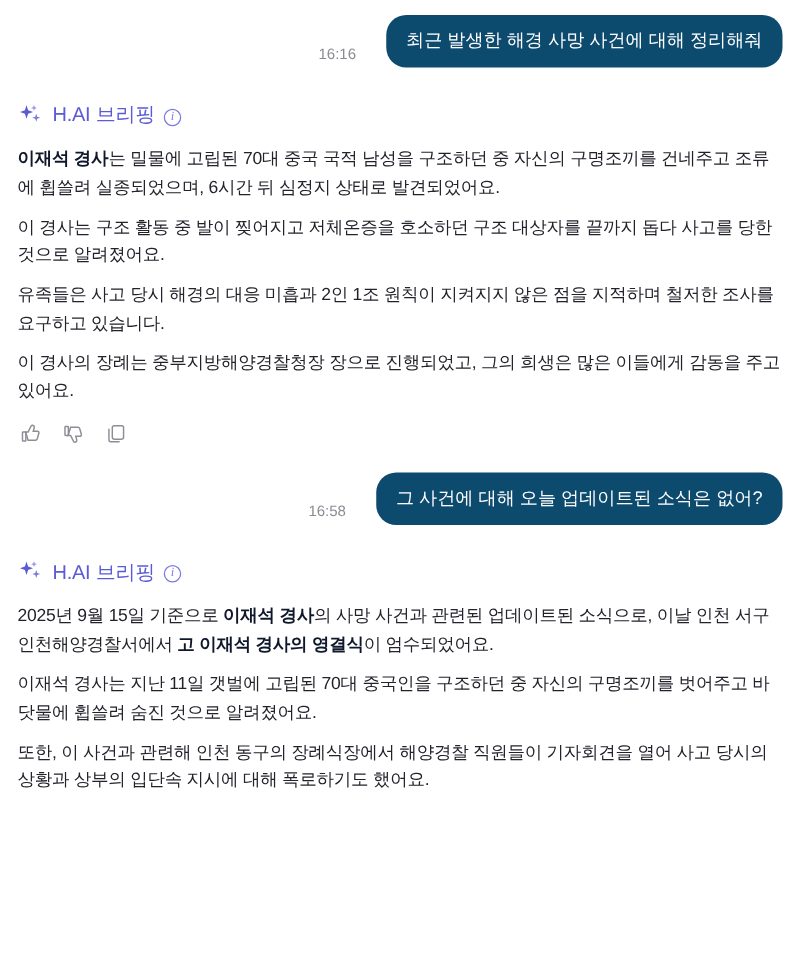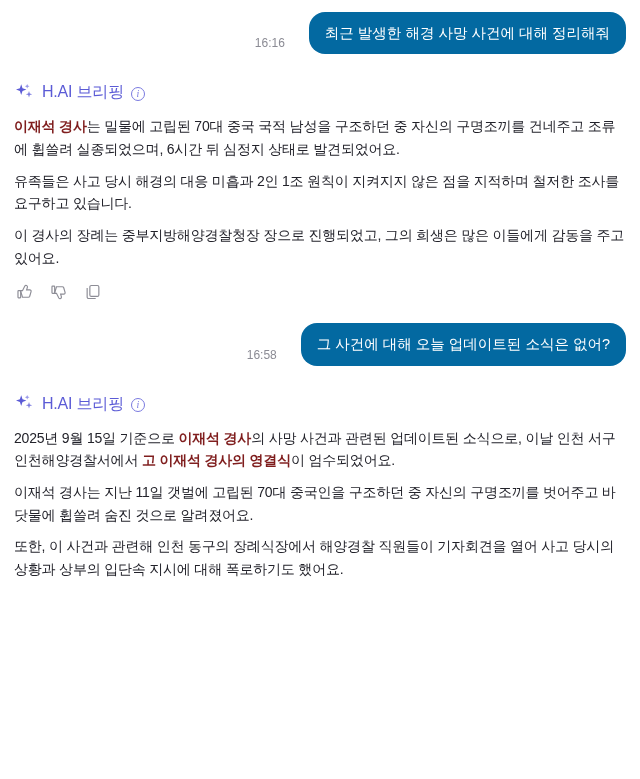--- a/index.html
+++ b/index.html
@@ -25,21 +25,21 @@
     gap: 24px;
     margin-top: 12px;
   }
   .user-time {
     font-size: 12px;
     color: #8b8b94;
     padding-bottom: 4px;
     white-space: nowrap;
   }
   .user-bubble {
-    background: #0369a1;
+    background: #0c4a6e;
     color: #ffffff;
     border-radius: 16px;
     padding: 11px 16px;
     font-size: 14.5px;
     line-height: 1.4;
     max-width: 430px;
   }
 
   
   .assistant {
@@ -77,21 +77,21 @@
     margin-top: 2px;
   }
 
   .para {
     font-size: 14px;
     line-height: 1.62;
     color: #22222a;
     margin: 0 0 9px 0;
     letter-spacing: -0.2px;
   }
-  .para b { font-weight: bold; color: #7f1d1d; }
+  .para b { font-weight: bold; color: #0f172a; }
 
   
   .actions {
     display: flex;
     align-items: center;
     gap: 16px;
     margin-top: 14px;
     margin-bottom: 6px;
     padding-left: 2px;
   }
@@ -119,20 +119,21 @@
           <path d="M7.2 1.2 L8.5 5.2 L12.4 6.6 L8.5 8.0 L7.2 12.0 L5.9 8.0 L2.0 6.6 L5.9 5.2 Z" fill="#5b5bd6"></path>
           <path d="M15.0 8.0 L15.8 10.4 L18.2 11.2 L15.8 12.0 L15.0 14.4 L14.2 12.0 L11.8 11.2 L14.2 10.4 Z" fill="#7b7bdf"></path>
           <path d="M13.2 1.0 L13.9 2.6 L15.5 3.3 L13.9 4.0 L13.2 5.6 L12.5 4.0 L10.9 3.3 L12.5 2.6 Z" fill="#9a9ae8"></path>
         </svg>
       </span>
       <span class="assistant-title">H.AI 브리핑</span>
       <span class="info-icon">i</span>
     </div>
 
     <p class="para"><b>이재석 경사</b><span>는 밀물에 고립된 70대 중국 국적 남성을 구조하던 중 자신의 구명조끼를 건네주고 조류에 휩쓸려 실종되었으며, 6시간 뒤 심정지 상태로 발견되었어요.</span></p>
+    <p class="para"><span>이 경사는 구조 활동 중 발이 찢어지고 저체온증을 호소하던 구조 대상자를 끝까지 돕다 사고를 당한 것으로 알려졌어요.</span></p>
     <p class="para"><span>유족들은 사고 당시 해경의 대응 미흡과 2인 1조 원칙이 지켜지지 않은 점을 지적하며 철저한 조사를 요구하고 있습니다.</span></p>
     <p class="para"><span>이 경사의 장례는 중부지방해양경찰청장 장으로 진행되었고, 그의 희생은 많은 이들에게 감동을 주고 있어요.</span></p>
 
     <div class="actions">
       <span class="act">
         <svg width="18" height="18" viewBox="0 0 20 20" fill="none" stroke="#8d8d96" stroke-width="1.3">
           <path d="M5 8.5 h2.2 l2.6 -5.2 a1.6 1.6 0 0 1 2.9 1.2 l-0.9 3.2 h3.6 a1.4 1.4 0 0 1 1.35 1.8 l-1.5 5.2 a1.6 1.6 0 0 1 -1.55 1.1 H7.2 Z"></path>
           <rect x="2.2" y="8.5" width="3" height="8" rx="0.6"></rect>
         </svg>
       </span>

